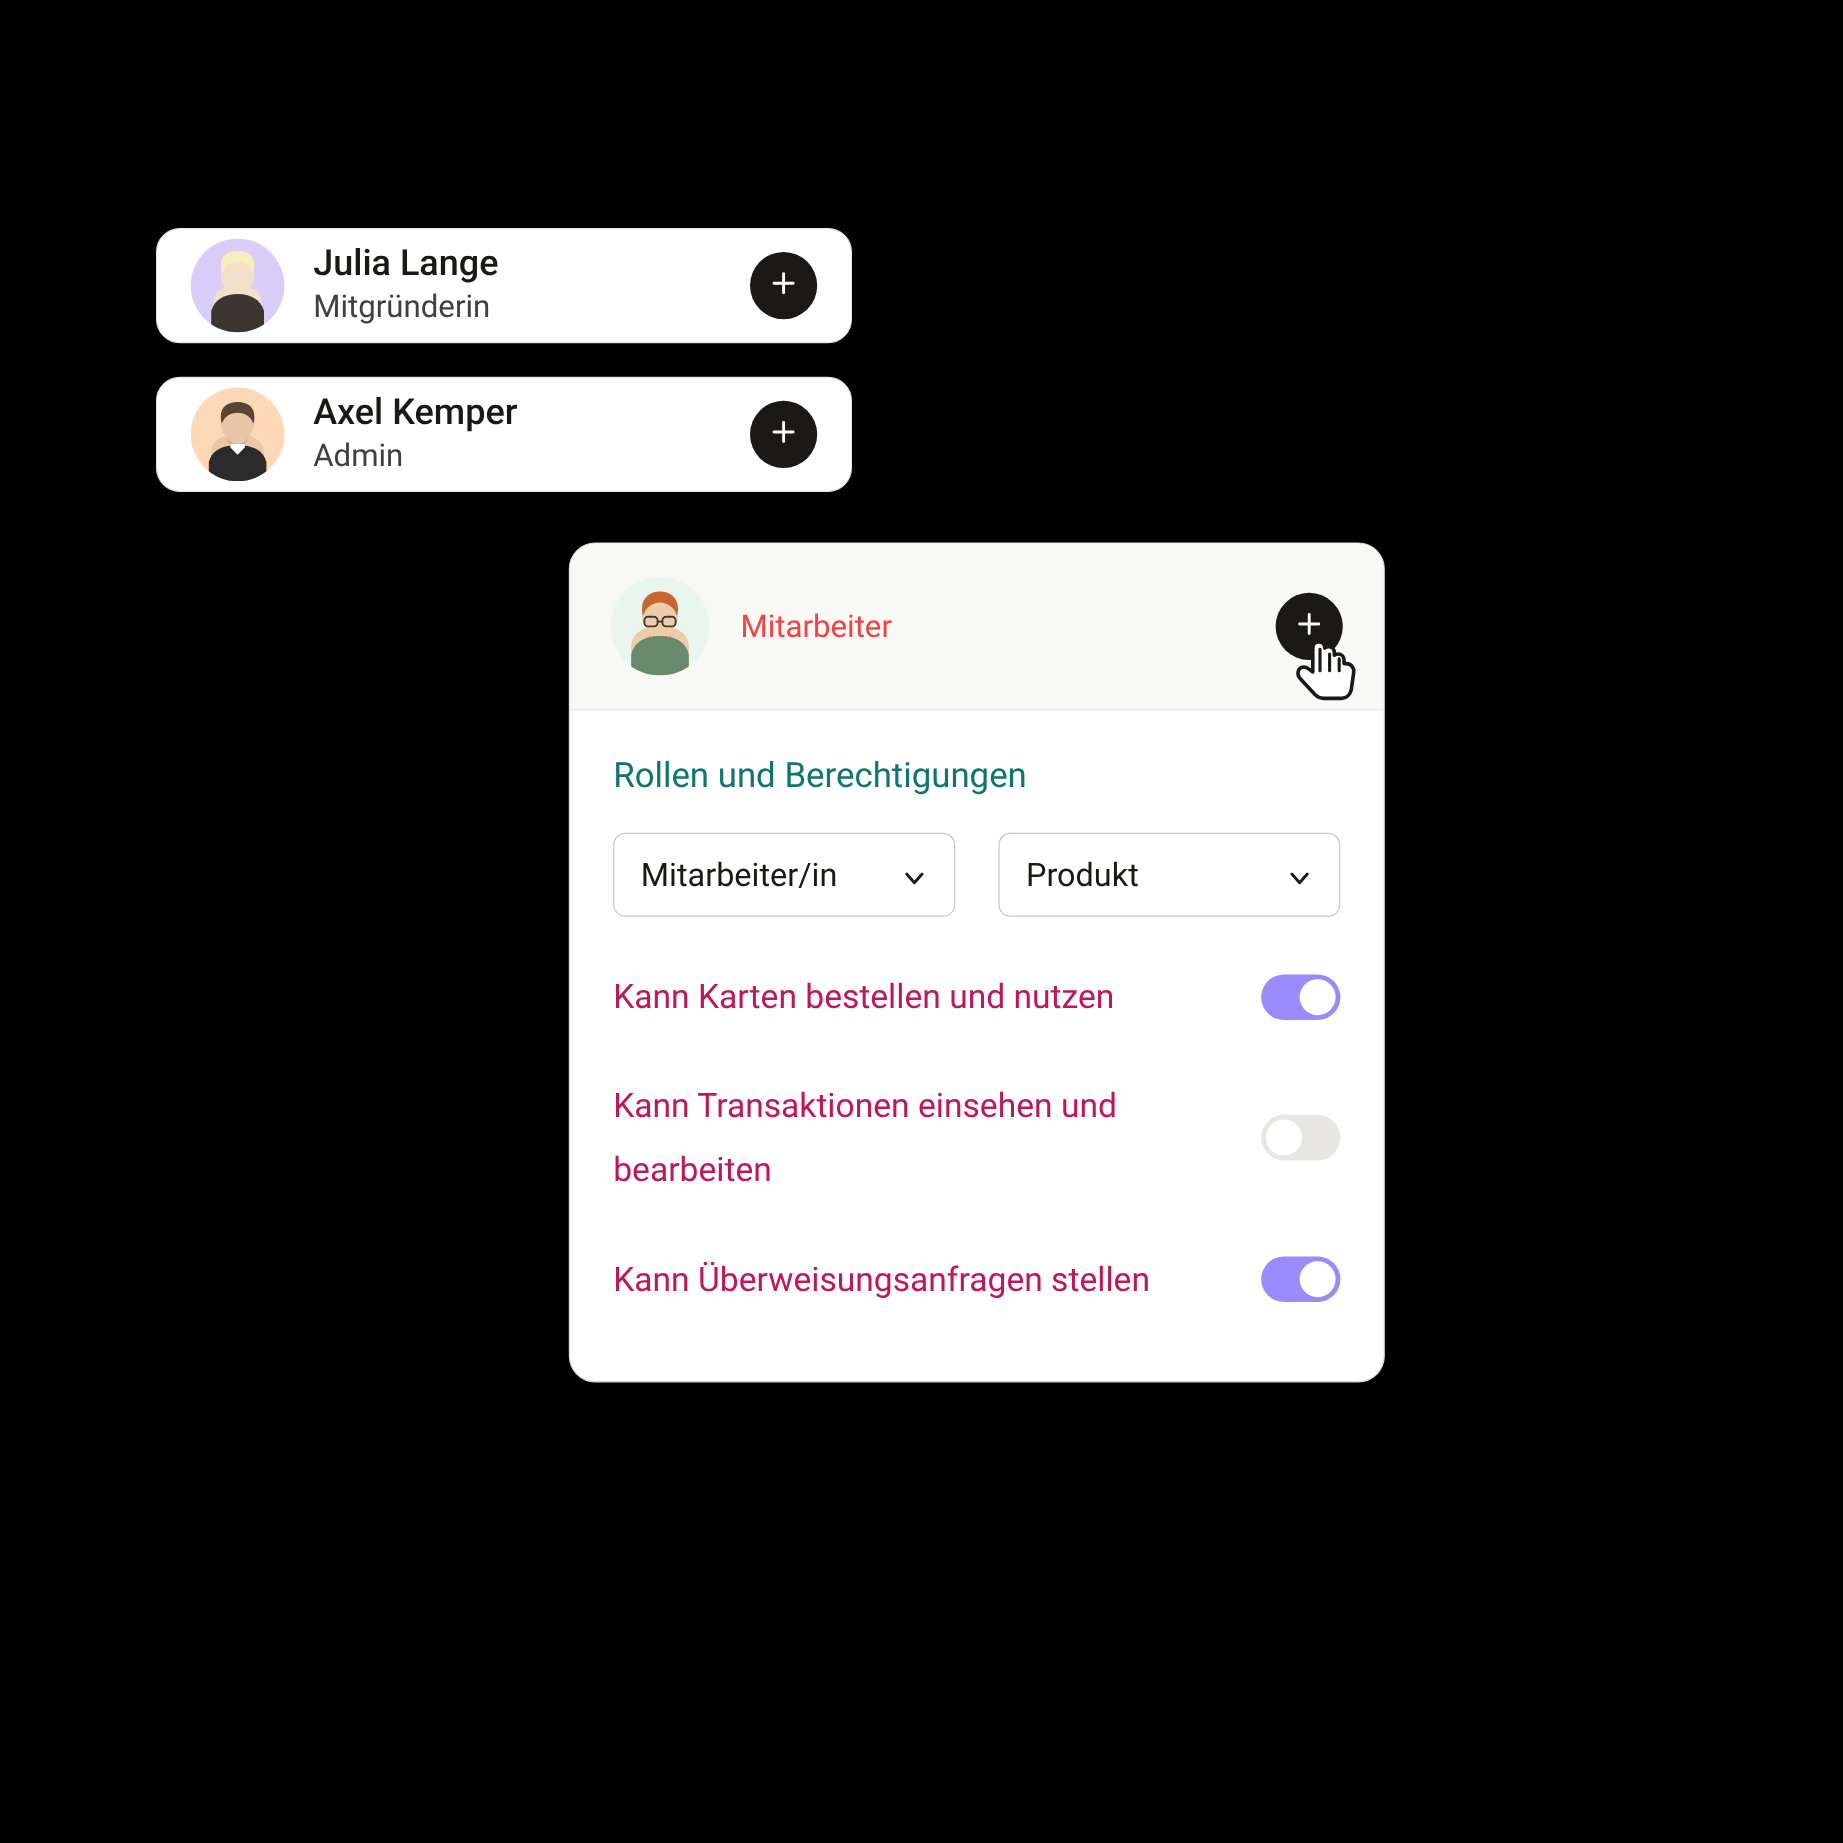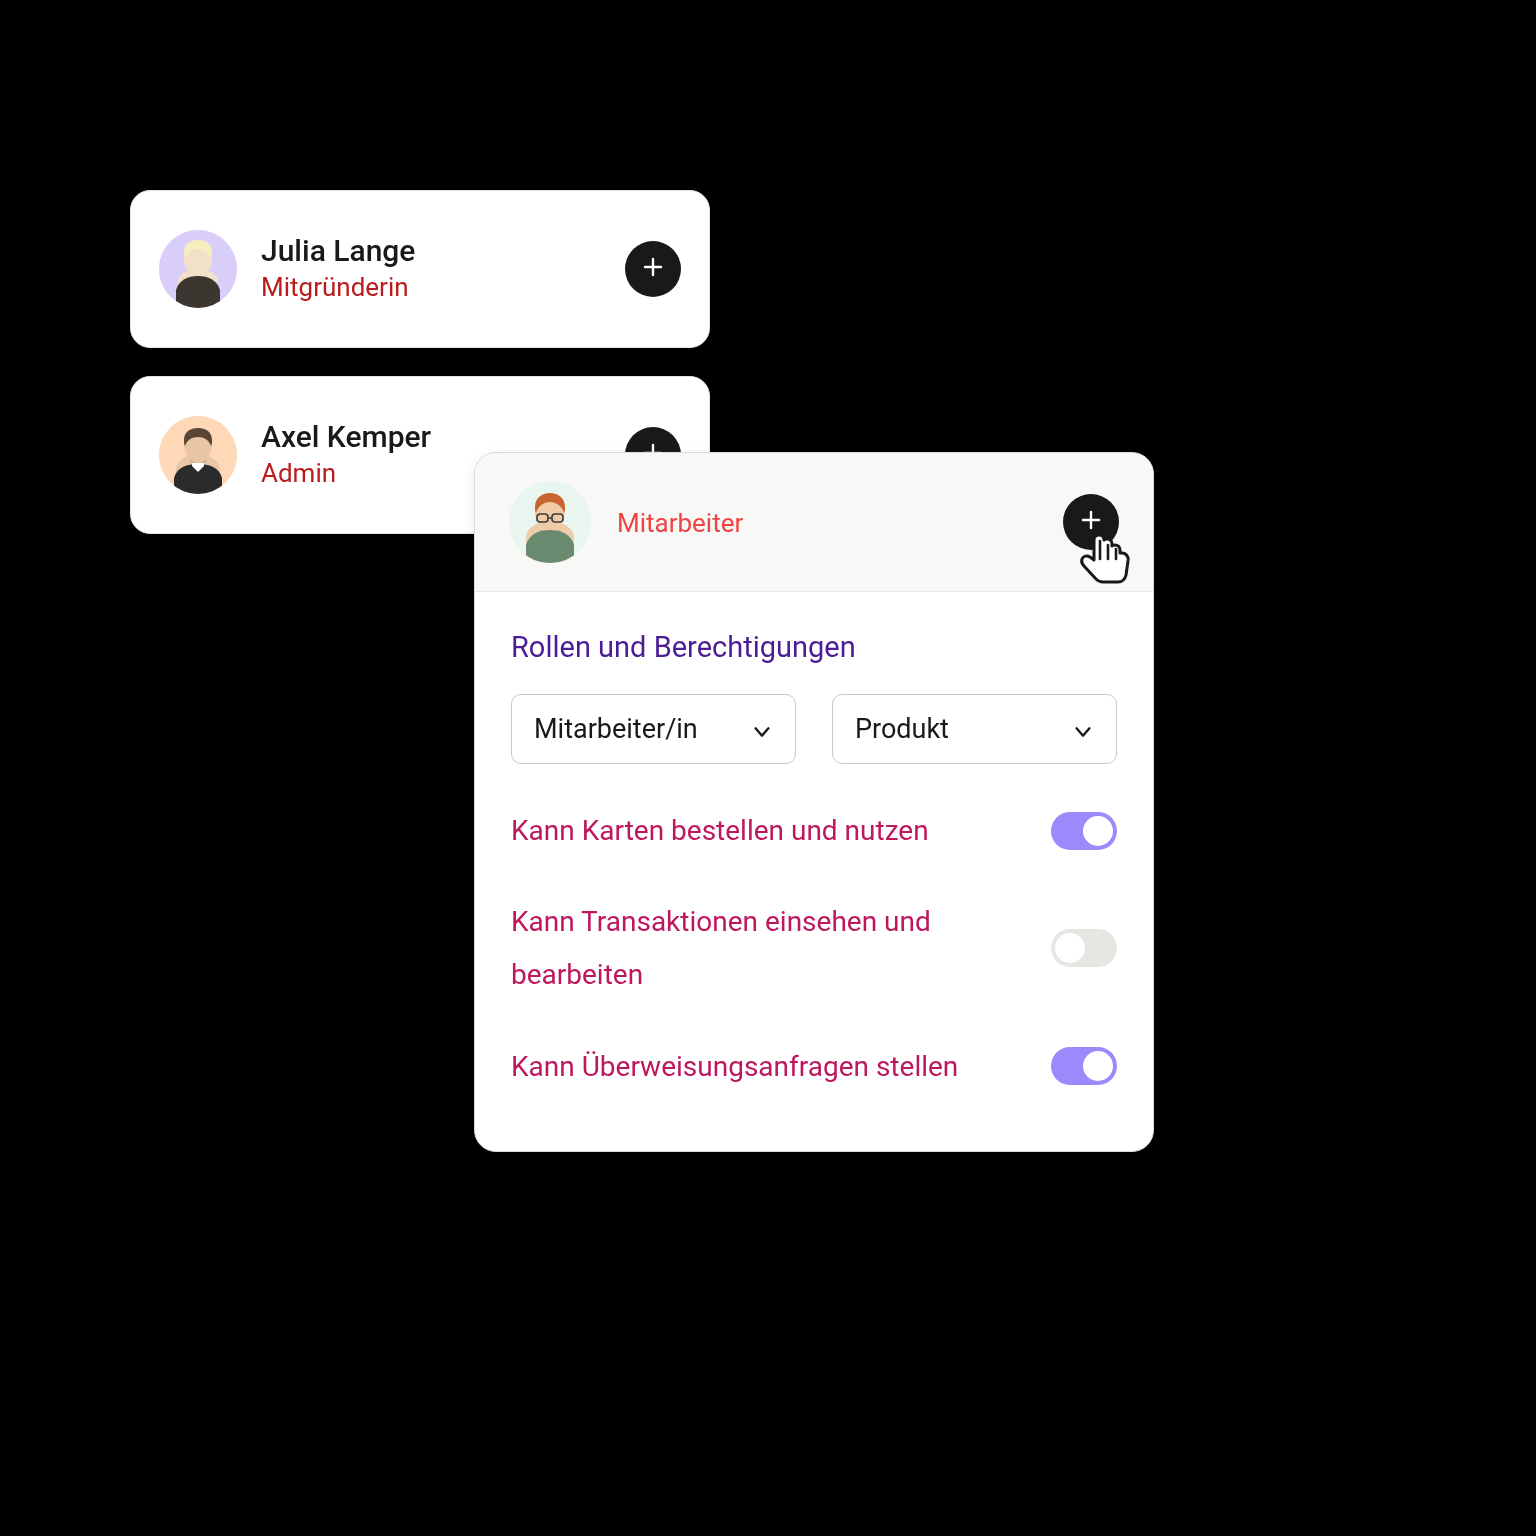--- a/index.html
+++ b/index.html
@@ -15,21 +15,21 @@
   .card-stack {
     position: absolute;
     left: 130px;
     top: 190px;
     width: 580px;
   }
   .user-card {
     background: #fff;
     border: 1px solid #e6e4e1;
     border-radius: 20px;
-    padding: 39px 28px;
+    padding: 8px 28px;
     display: flex;
     align-items: center;
     gap: 24px;
     margin-bottom: 28px;
     box-shadow: 0 2px 6px rgba(0,0,0,0.06);
   }
   .avatar {
     width: 78px;
     height: 78px;
     border-radius: 50%;
@@ -40,21 +40,21 @@
   .avatar svg { width: 100%; height: 100%; display: block; }
   .user-card .info { flex: 1; }
   .user-card .name {
     font-size: 30px;
     font-weight: 500;
     color: #1b1917;
     line-height: 1.2;
   }
   .user-card .role {
     font-size: 26px;
-    color: #b91c1c;
+    color: #404040;
     line-height: 1.3;
     margin-top: 2px;
   }
   .add-btn {
     width: 56px;
     height: 56px;
     border-radius: 50%;
     background: #1b1917;
     display: flex;
     align-items: center;
@@ -106,21 +106,21 @@
     height: 72px;
     pointer-events: none;
   }
 
   .detail-body {
     padding: 38px 36px 20px 36px;
   }
   .section-title {
     font-size: 29px;
     font-weight: 400;
-    color: #4c1d95;
+    color: #0f766e;
     margin-bottom: 30px;
   }
   .select-row {
     display: flex;
     gap: 36px;
     margin-bottom: 40px;
   }
   .select {
     flex: 1;
     border: 1px solid #c9c7c3;

